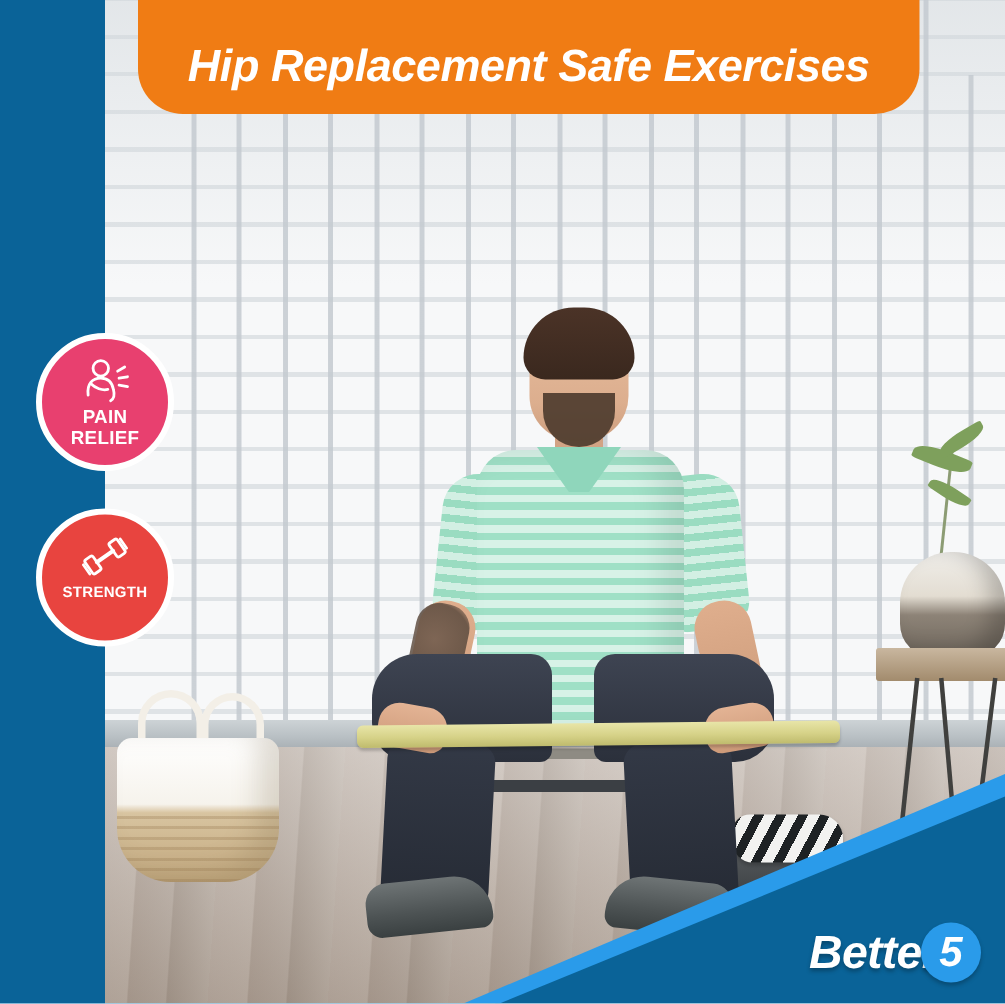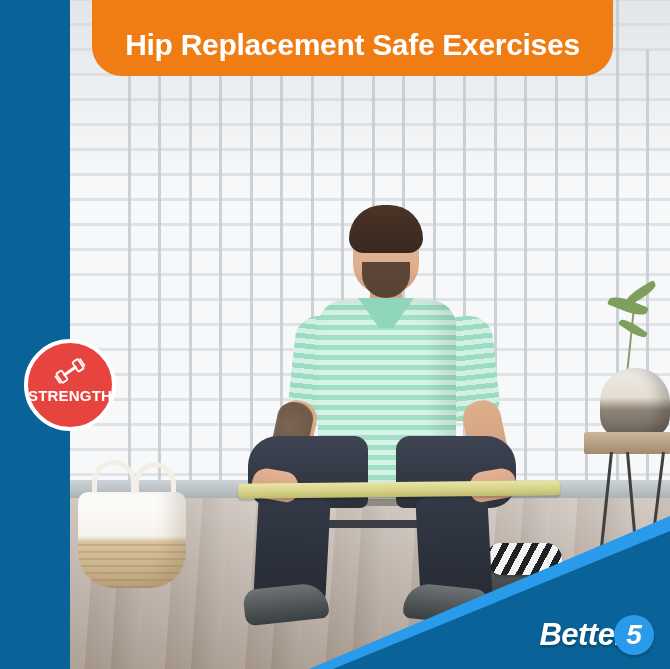--- a/index.html
+++ b/index.html
@@ -391,21 +391,21 @@
   .badge-label {
     margin-top: 3px;
     color: #ffffff;
     font-weight: bold;
     font-size: 12.5px;
     line-height: 13.5px;
     letter-spacing: 0.2px;
     text-align: center;
     white-space: pre-line;
   }
-  .badge-strength .badge-label { font-size: 15px; }
+  .badge-strength .badge-label { font-size: 10px; }
 
   
   .title-banner {
     position: absolute;
     left: 92px; top: -24px;
     width: 521px; height: 100px;
     background: #f07c14;
     border-radius: 0 0 30px 30px;
     z-index: 30;
     display: flex;
@@ -413,20 +413,21 @@
     justify-content: center;
     padding-bottom: 14px;
     box-sizing: border-box;
   }
   .title-text {
     color: #ffffff;
     font-size: 30px;
     font-weight: bold;
     letter-spacing: -0.3px;
     white-space: nowrap;
+    font-style: italic;
   }
 
   
   .brand-corner {
     position: absolute;
     left: 0; top: 0;
     width: 670px; height: 669px;
     z-index: 28;
     pointer-events: none;
   }
@@ -529,20 +530,32 @@
     <div class="band"></div>
     <div class="p-shin sh-l"></div>
     <div class="p-shin sh-r"></div>
     <div class="p-shoe shoe-l"></div>
     <div class="p-shoe shoe-r"></div>
   </div>
 
   <div class="sidebar"></div>
 
 
+  <div class="badge badge-pain">
+    <svg class="badge-icon" viewBox="0 0 40 32">
+      <circle cx="17" cy="7" r="5.5" fill="none" stroke="#fff" stroke-width="2"></circle>
+      <path d="M8 26 C7 18 11 14 17 14 C22 14 25 17 26 22 C27 26 26 29 24 30" fill="none" stroke="#fff" stroke-width="2" stroke-linecap="round"></path>
+      <path d="M10 18 C13 21 18 23 22 22" fill="none" stroke="#fff" stroke-width="2" stroke-linecap="round"></path>
+      <line x1="29" y1="9" x2="34" y2="6" stroke="#fff" stroke-width="2" stroke-linecap="round"></line>
+      <line x1="30" y1="14" x2="36" y2="13" stroke="#fff" stroke-width="2" stroke-linecap="round"></line>
+      <line x1="30" y1="19" x2="36" y2="20" stroke="#fff" stroke-width="2" stroke-linecap="round"></line>
+    </svg>
+    <span class="badge-label">PAIN
+RELIEF</span>
+  </div>
 
   <div class="badge badge-strength">
     <svg class="badge-icon" viewBox="0 0 40 32">
       <g transform="rotate(-35 20 16)">
         <line x1="13" y1="16" x2="27" y2="16" stroke="#fff" stroke-width="3" stroke-linecap="round"></line>
         <rect x="6" y="10" width="7" height="12" fill="none" stroke="#fff" stroke-width="2" rx="1.5"></rect>
         <rect x="27" y="10" width="7" height="12" fill="none" stroke="#fff" stroke-width="2" rx="1.5"></rect>
         <line x1="4" y1="12" x2="4" y2="20" stroke="#fff" stroke-width="2" stroke-linecap="round"></line>
         <line x1="36" y1="12" x2="36" y2="20" stroke="#fff" stroke-width="2" stroke-linecap="round"></line>
       </g>

